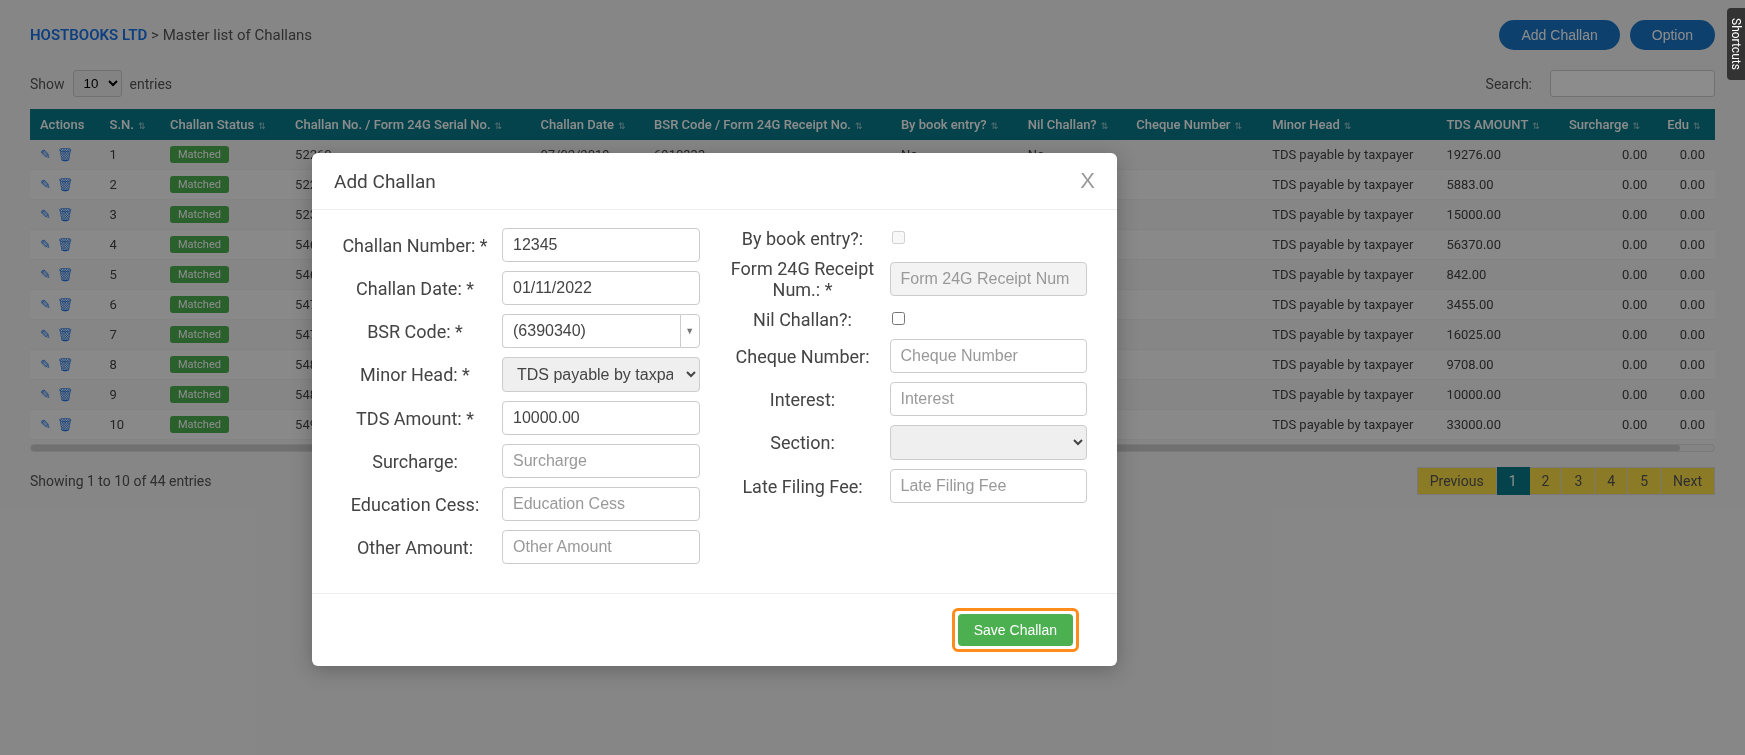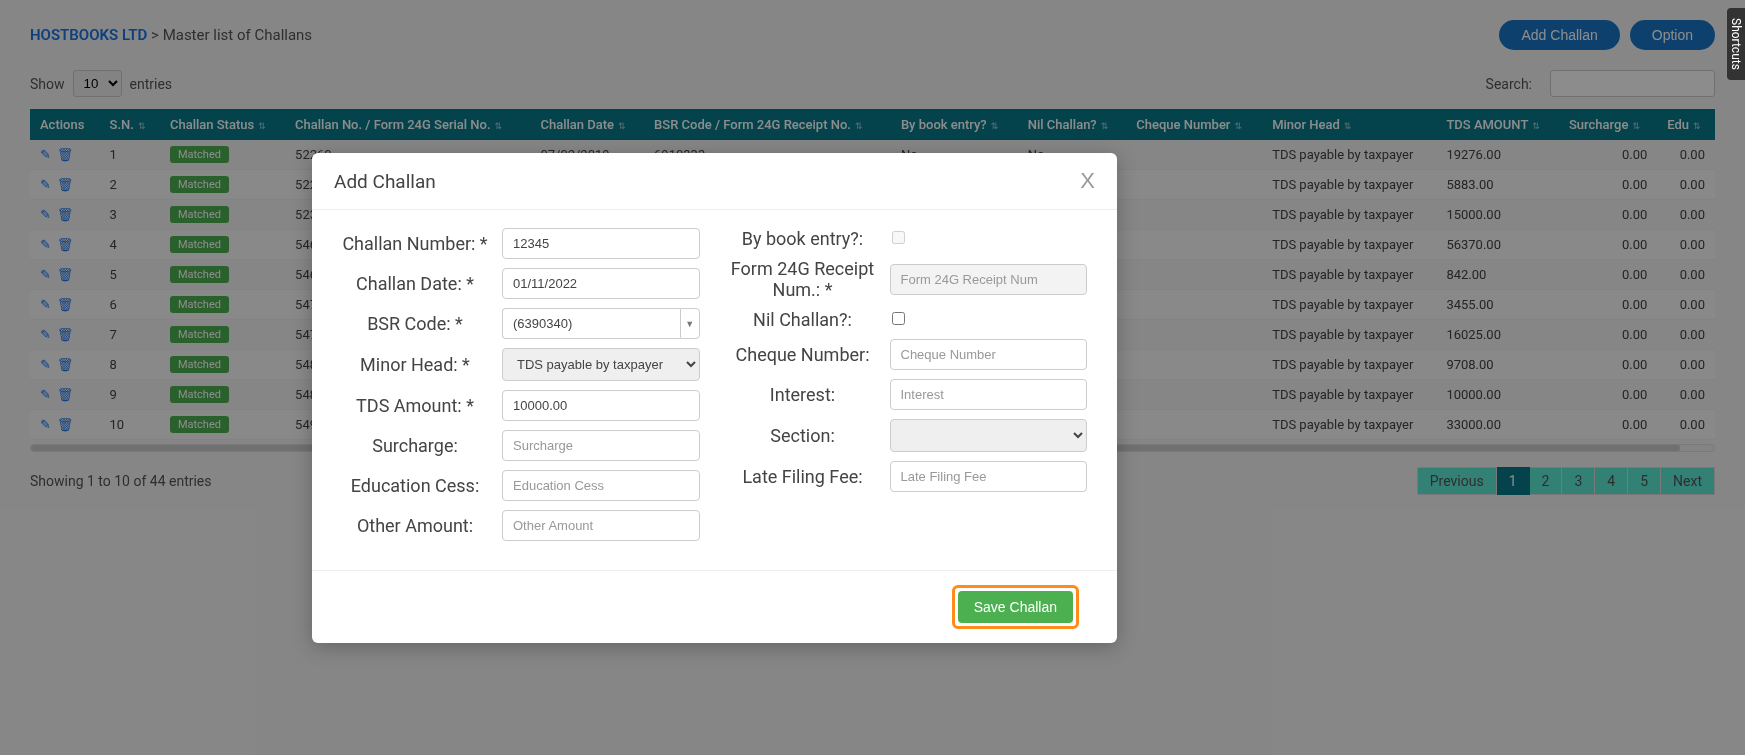--- a/index.html
+++ b/index.html
@@ -20,37 +20,37 @@
 table.data thead th { background: #0a7b8a; color: #fff; text-align: left; padding: 8px 10px; font-weight: 500; font-size: 13px; position: relative; white-space: nowrap; }
 table.data thead th .sort { font-size: 9px; opacity: 0.6; margin-left: 4px; }
 table.data tbody td { padding: 6px 10px; border-bottom: 1px solid #eee; font-size: 13px; color: #444; white-space: nowrap; }
 table.data tbody tr:nth-child(even) { background: #f9f9f9; }
 .action-icons { display: flex; gap: 6px; }
 .edit-icon, .del-icon { cursor: pointer; color: #1a73e8; }
 .badge-matched { background: #4caf50; color: #fff; font-size: 11px; padding: 2px 8px; border-radius: 3px; display: inline-block; }
 .footer-row { display: flex; justify-content: space-between; align-items: center; margin-top: 15px; }
 .info-text { color: #555; font-size: 14px; }
 .pagination { display: flex; gap: 0; }
-.pagination .pg { border: 1px solid #ddd; padding: 5px 12px; cursor: pointer; background: #5eead4; color: #555; }
+.pagination .pg { border: 1px solid #ddd; padding: 5px 12px; cursor: pointer; background: #fde047; color: #555; }
 .pagination .pg + .pg { border-left: none; }
 .pagination .pg.active { background: #0a7b8a; color: #fff; border-color: #0a7b8a; }
 
 .overlay { position: absolute; inset: 0; background: rgba(0,0,0,0.45); }
 .shortcuts-tab { position: absolute; right: 0; top: 8px; background: #333; color: #fff; writing-mode: vertical-rl; text-orientation: mixed; padding: 10px 2px; font-size: 12px; border-radius: 4px 0 0 4px; }
 
 .modal { position: absolute; left: 312px; top: 153px; width: 805px; background: #fff; border-radius: 6px; box-shadow: 0 4px 20px rgba(0,0,0,0.25); }
 .modal-header { display: flex; justify-content: space-between; align-items: center; padding: 15px 22px; border-bottom: 1px solid #eee; }
 .modal-title { font-size: 19px; font-weight: 400; color: #444; }
 .modal-close { font-size: 22px; color: #999; cursor: pointer; background: none; border: none; font-weight: 300; }
 .modal-body { padding: 18px 30px 20px; display: flex; gap: 30px; }
 .form-col { flex: 1; }
 .form-row { display: flex; align-items: center; margin-bottom: 9px; }
 .form-label { width: 160px; text-align: center; padding-right: 14px; font-size: 18px; color: #444; }
 .form-input { flex: 1; }
-.form-input input, .form-input select { width: 100%; padding: 7px 10px; border: 1px solid #ccc; border-radius: 4px; font-size: 13px; color: #444; }
+.form-input input, .form-input select { width: 100%; padding: 7px 10px; border: 1px solid #ccc; border-radius: 4px; font-size: 16px; color: #444; }
 .form-input input::placeholder { color: #999; }
 .form-input input[disabled] { background: #f3f3f3; color: #999; }
 .form-input.checkbox { padding-left: 2px; }
 .form-input.checkbox input { width: auto; }
 .bsr-wrap { display: flex; }
 .bsr-wrap input { border-top-right-radius: 0; border-bottom-right-radius: 0; border-right: none; }
 .bsr-caret { width: 22px; border: 1px solid #ccc; border-left: 1px solid #ccc; display: flex; align-items: center; justify-content: center; border-radius: 0 4px 4px 0; font-size: 9px; color: #777; cursor: pointer; }
 .modal-footer { border-top: 1px solid #eee; padding: 14px 38px; display: flex; justify-content: flex-end; }
 .save-wrap { border: 3px solid #ff8c1a; border-radius: 6px; padding: 3px; }
 .btn-save { background: #4caf50; color: #fff; border: none; padding: 8px 16px; border-radius: 4px; font-size: 14px; cursor: pointer; }

